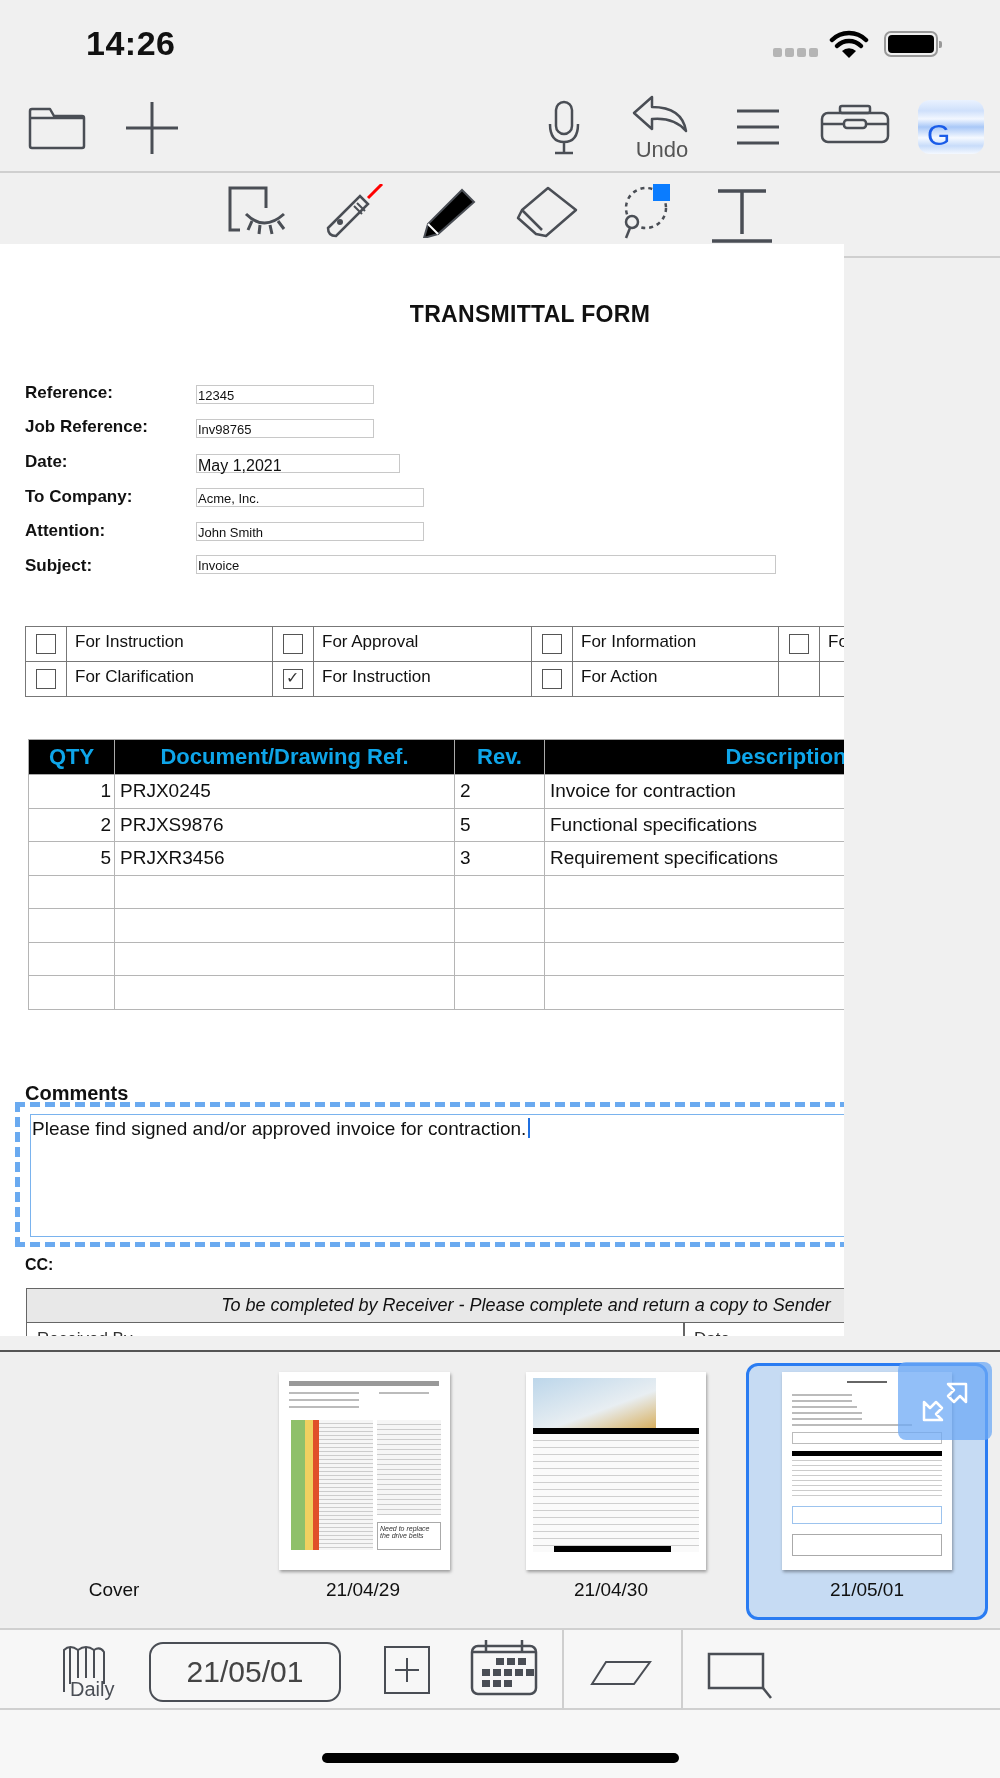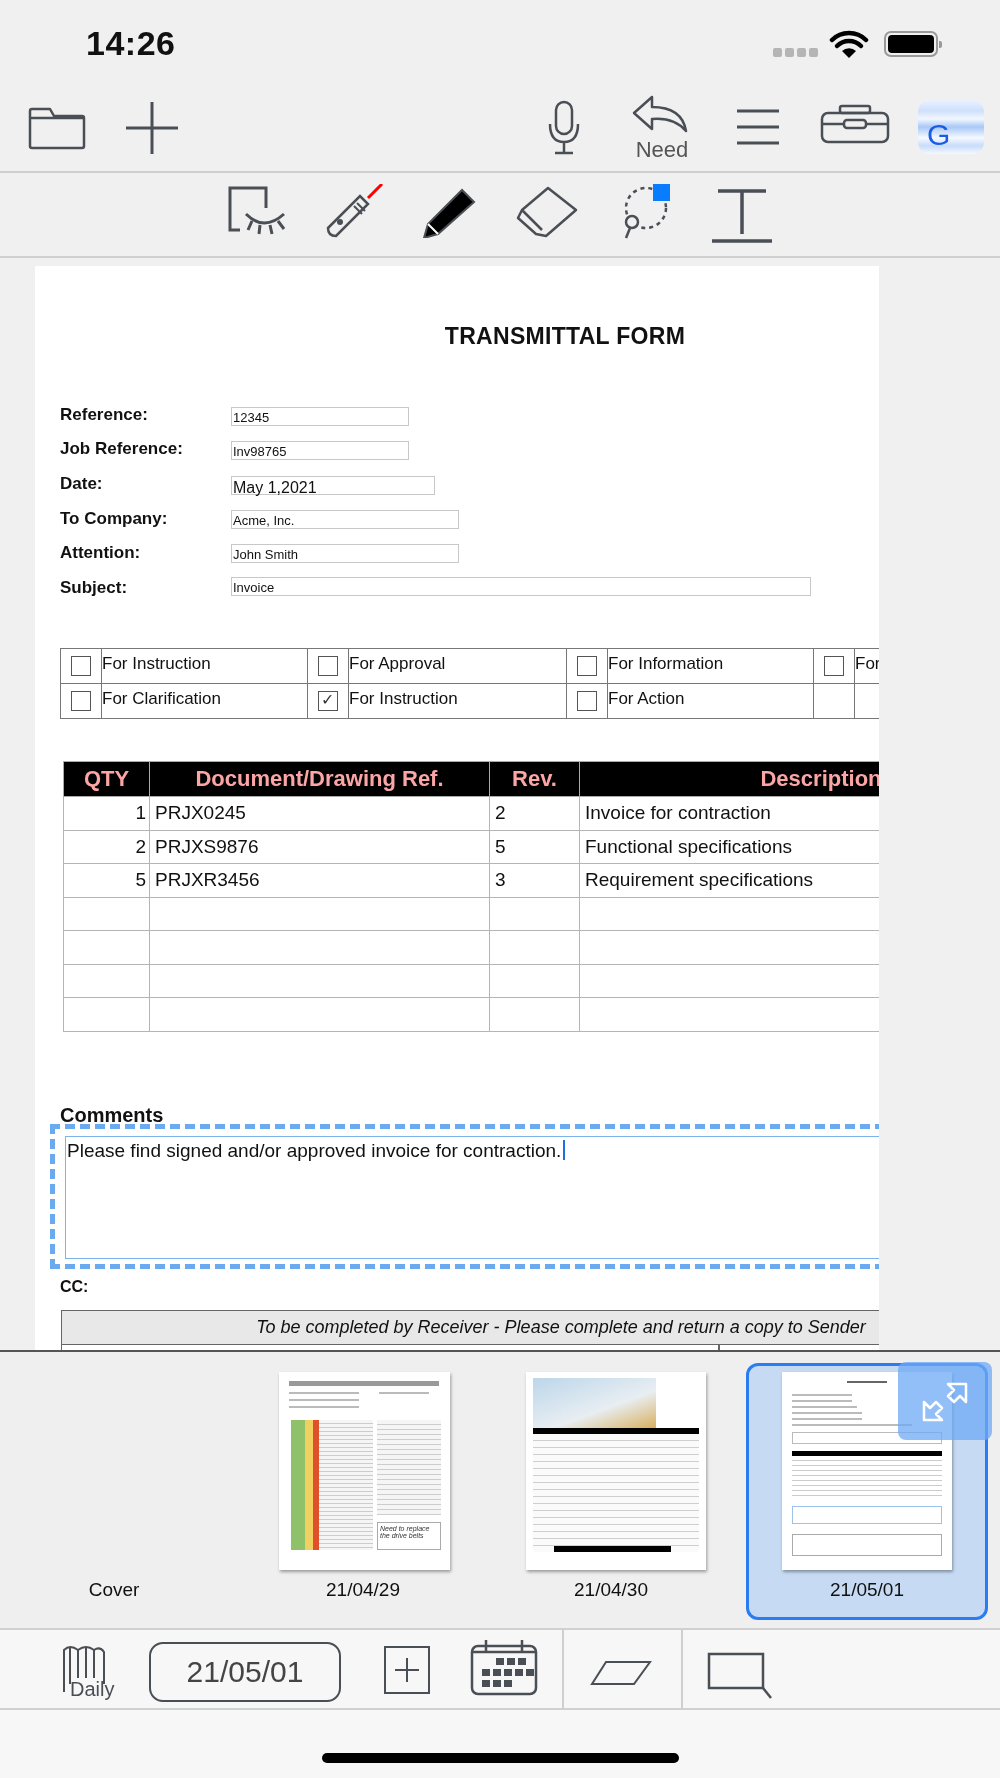--- a/index.html
+++ b/index.html
@@ -15,34 +15,34 @@
   .battery { left: 884px; top: 31px; width: 54px; height: 26px; border: 2px solid #999; border-radius: 7px; padding: 2px; }
   .battery .fill { width: 100%; height: 100%; background: #000; border-radius: 4px; }
   .battery .nub { position: absolute; right: -6px; top: 8px; width: 3px; height: 7px; background: #999; border-radius: 0 2px 2px 0; }
 
   
   .tb-icon { display: flex; align-items: center; justify-content: center; cursor: pointer; }
   .sep { left: 0; width: 1000px; height: 2px; background: #cfcfcf; }
   .undo-label { font-size: 22px; color: #555; position: absolute; left: 0; right: 0; bottom: -2px; text-align: center; }
 
   
-  .doc { left: 0; top: 266px; width: 844px; height: 1092px; background: #fff; overflow: hidden; margin-left: 35px; }
+  .doc { left: 0; top: 244px; width: 844px; height: 1092px; background: #fff; overflow: hidden; }
   .doc-title { left: 0; width: 1060px; top: 57px; text-align: center; font-size: 23px; font-weight: bold; color: #111; letter-spacing: 0.3px; }
   .field-label { left: 25px; font-size: 17px; font-weight: bold; color: #111; }
   .field-input { left: 196px; height: 19px; border: 1px solid #c8c8c8; font-size: 13px; padding: 2px 1px 0; color: #111; background: #fff; }
 
   .check-grid { left: 25px; top: 382px; width: 1000px; border-collapse: collapse; }
   .check-grid td { border: 1px solid #777; height: 35px; font-size: 17px; color: #111; vertical-align: top; padding-top: 5px; }
   .check-grid td.cb { width: 41px; text-align: center; vertical-align: middle; padding-top: 0; }
   .cbox { display: inline-block; width: 20px; height: 20px; border: 1.5px solid #555; vertical-align: middle; position: relative; }
   .cbox.checked::after { content: "\2713"; position: absolute; left: 2px; top: -2px; font-size: 16px; color: #333; }
-  .check-grid td.lbl { }
+  .check-grid td.lbl { padding-left: 8px; }
 
   .doc-table { left: 28px; top: 495px; width: 1000px; border-collapse: collapse; }
-  .doc-table th { background: #000; color: #fca5a5; font-size: 22px; font-weight: bold; height: 35px; border: 1.5px solid #aaa; }
+  .doc-table th { background: #000; color: #0ea5e9; font-size: 22px; font-weight: bold; height: 35px; border: 1.5px solid #aaa; }
   .doc-table td { height: 33.5px; border: 1.5px solid #b5b5b5; font-size: 19px; color: #111; padding: 0 5px; }
   .doc-table td.qty { text-align: right; padding-right: 3px; }
 
   .comments-label { left: 25px; top: 838px; font-size: 20px; font-weight: bold; color: #111; }
   .comments-dashed { left: 15px; top: 858px; width: 1000px; height: 145px; border: 5px dashed #6aaaf0; border-right: none; }
   .comments-box { left: 30px; top: 870px; width: 980px; height: 123px; border: 1px solid #7ab3ee; font-size: 19px; padding: 3px 0 0 1px; color: #111; }
   .caret { display: inline-block; width: 2px; height: 20px; background: #1f6fe0; vertical-align: -3px; margin-left: 2px; }
   .cc-label { left: 25px; top: 1012px; font-size: 16px; font-weight: bold; color: #111; }
   .receiver { left: 26px; top: 1044px; width: 1000px; height: 35px; background: #e8e8e8; border: 1.5px solid #666; font-size: 18px; font-style: italic; color: #111; text-align: center; padding-top: 6px; }
   .receiver-row { left: 26px; top: 1079px; width: 1000px; height: 30px; border: 1.5px solid #666; border-top: none; background: #fff; }
@@ -103,21 +103,21 @@
   <div class="abs tb-icon" style="left:546px;top:100px;width:36px;height:56px;">
     <svg width="36" height="56" viewBox="0 0 36 56">
         <rect x="10" y="2" width="16" height="32" rx="8" stroke="#4a4e55" stroke-width="2.5" fill="none"></rect>
         <path d="M4 24 Q4 42 18 42 Q32 42 32 24 M18 42 V52 M9 53 H27" stroke="#4a4e55" stroke-width="2.5" fill="none"></path>
       </svg>
   </div>
   <div class="abs" style="left:626px;top:95px;width:72px;height:66px;">
     <svg style="position:absolute;left:4px;top:0" width="60" height="38" viewBox="0 0 60 38">
         <path d="M22 2 L4 18 L22 34 V24 Q44 22 56 36 Q52 12 22 12 Z" stroke="#4a4e55" stroke-width="2.5" fill="none" stroke-linejoin="round"></path>
       </svg>
-    <span class="undo-label">Need</span>
+    <span class="undo-label">Undo</span>
   </div>
   <div class="abs tb-icon" style="left:736px;top:108px;width:44px;height:38px;">
     <svg width="44" height="38" viewBox="0 0 44 38">
         <path d="M1 3 H43 M1 19 H43 M1 35 H43" stroke="#4a4e55" stroke-width="3"></path>
       </svg>
   </div>
   <div class="abs tb-icon" style="left:820px;top:104px;width:70px;height:40px;">
     <svg width="70" height="40" viewBox="0 0 70 40">
         <rect x="2" y="9" width="66" height="29" rx="6" stroke="#4a4e55" stroke-width="2.5" fill="none"></rect>
         <rect x="20" y="2" width="30" height="7" rx="2" stroke="#4a4e55" stroke-width="2.5" fill="none"></rect>

